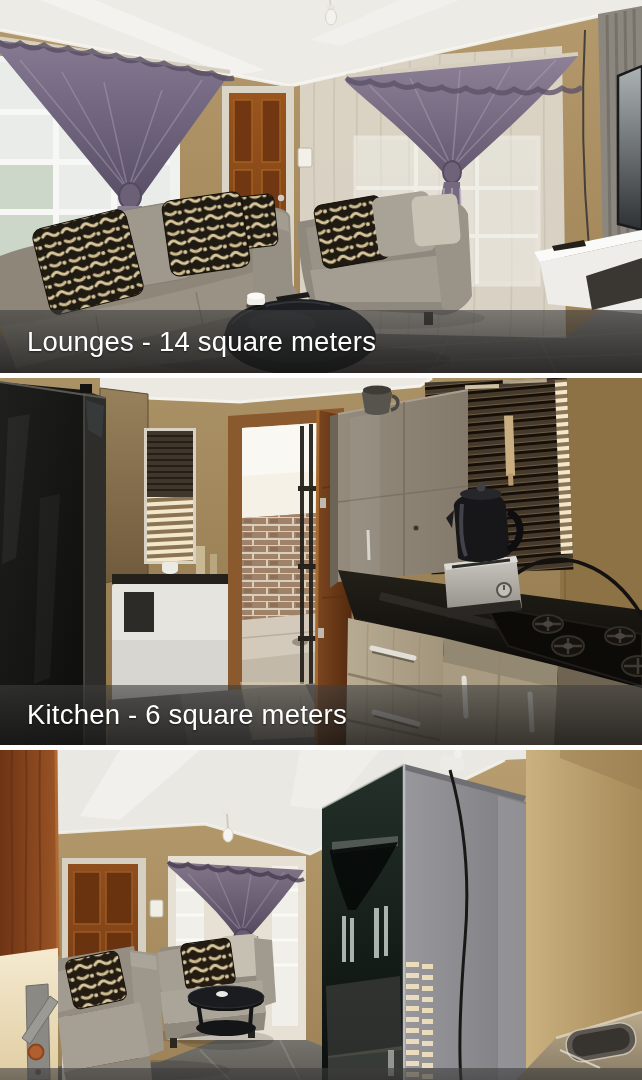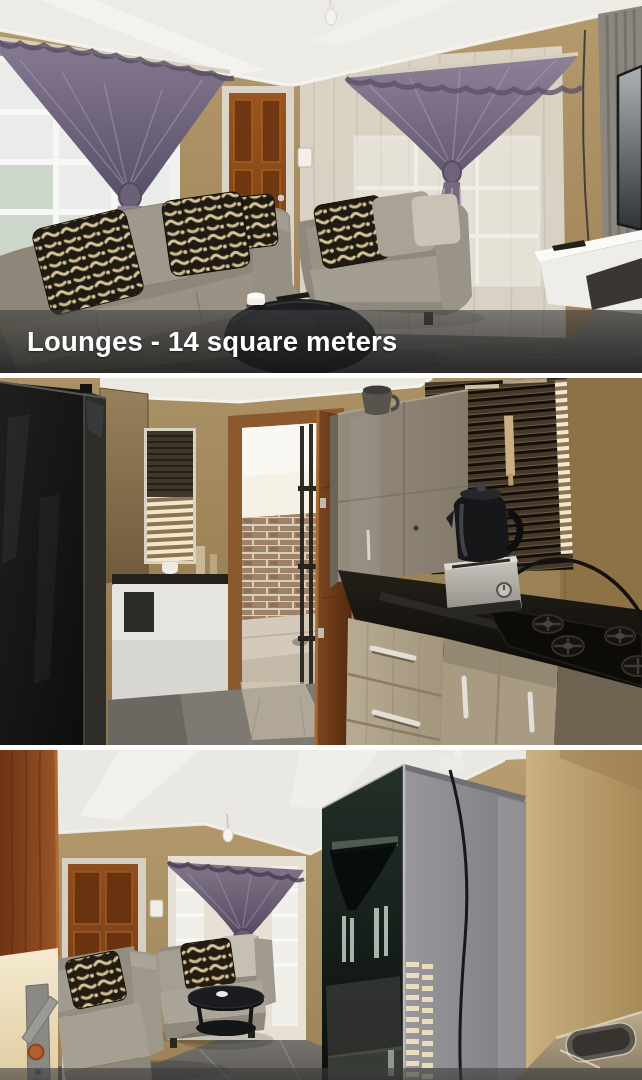--- a/index.html
+++ b/index.html
@@ -1,18 +1,18 @@
 <!DOCTYPE html>
 <html><head>
 <meta charset="utf-8">
 <style>
   html,body{margin:0;padding:0;background:#ffffff;}
   .screen{position:relative;width:642px;height:1080px;background:#ffffff;overflow:hidden;
           font-family:"Liberation Sans",sans-serif;}
-  .photo{position:relative;width:642px;margin:0;overflow:hidden;background:#9b8a68;font-weight:bold;}
+  .photo{position:relative;width:642px;margin:0;overflow:hidden;background:#9b8a68;}
   .photo svg{display:block;}
   .divider{width:642px;height:5px;background:#ffffff;}
   .caption{position:absolute;left:0;right:0;bottom:0;height:63px;display:flex;align-items:center;
            padding-left:27px;box-sizing:border-box;color:#ffffff;font-size:27.5px;letter-spacing:.2px;
            background:linear-gradient(180deg,rgba(62,62,62,.60),rgba(24,24,24,.78));
            text-shadow:0 1px 2px rgba(0,0,0,.55);}
   .caption--k{height:60px;}
   .caption--peek{top:318px;bottom:auto;height:62px;}
 </style>
 </head>
@@ -484,20 +484,23 @@
         <polygon points="0,4 84,12 84,367 0,367" fill="url(#p2-fridge)"></polygon>
         <polygon points="84,12 106,20 106,367 84,367" fill="#2e2d2a"></polygon>
         <line x1="84" y1="12" x2="84" y2="367" stroke="#4a4944" stroke-width="2" opacity=".8"></line>
         <line x1="0" y1="4" x2="106" y2="20" stroke="#5a5853" stroke-width="2"></line>
         <polygon points="8,40 30,36 16,180 2,186" fill="#ffffff" opacity=".05"></polygon>
         <polygon points="40,120 60,116 50,300 34,306" fill="#ffffff" opacity=".04"></polygon>
         <rect x="80" y="6" width="12" height="9" fill="#121210"></rect>
         <polygon points="86,22 104,28 102,60 88,52" fill="#3d4248" opacity=".6"></polygon>
       </g>
     </svg>
+    <figcaption class="caption caption--k">
+      <span>Kitchen - 6 square meters</span>
+    </figcaption>
   </figure>
 
   <div class="divider"></div>
 
   <figure class="photo" style="height:330px" aria-label="Second view of the lounge seen past an open wooden door: brown interior door, window with tied drape curtain, two grey couches with patterned cushions, round black coffee table, tall mirrored cabinet reflecting the window, sunlit wall and a stainless sink corner">
     <svg width="642" height="330" viewBox="0 0 642 330">
       <defs>
         <linearGradient id="p3-wall" x1="0" y1="0" x2="0" y2="1">
           <stop offset="0" stop-color="#b79d6f"></stop>
             <stop offset="1" stop-color="#9c8256"></stop>

